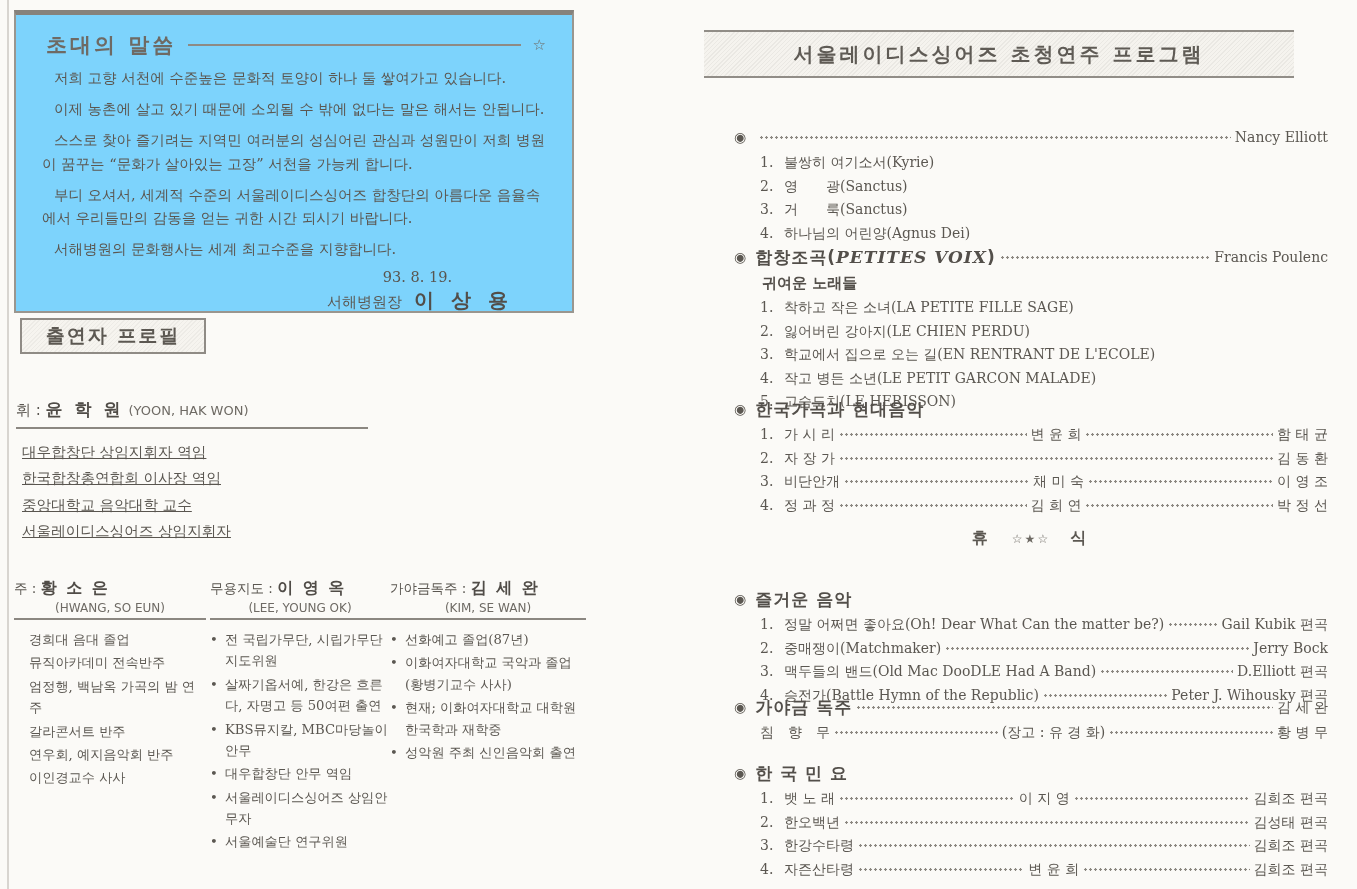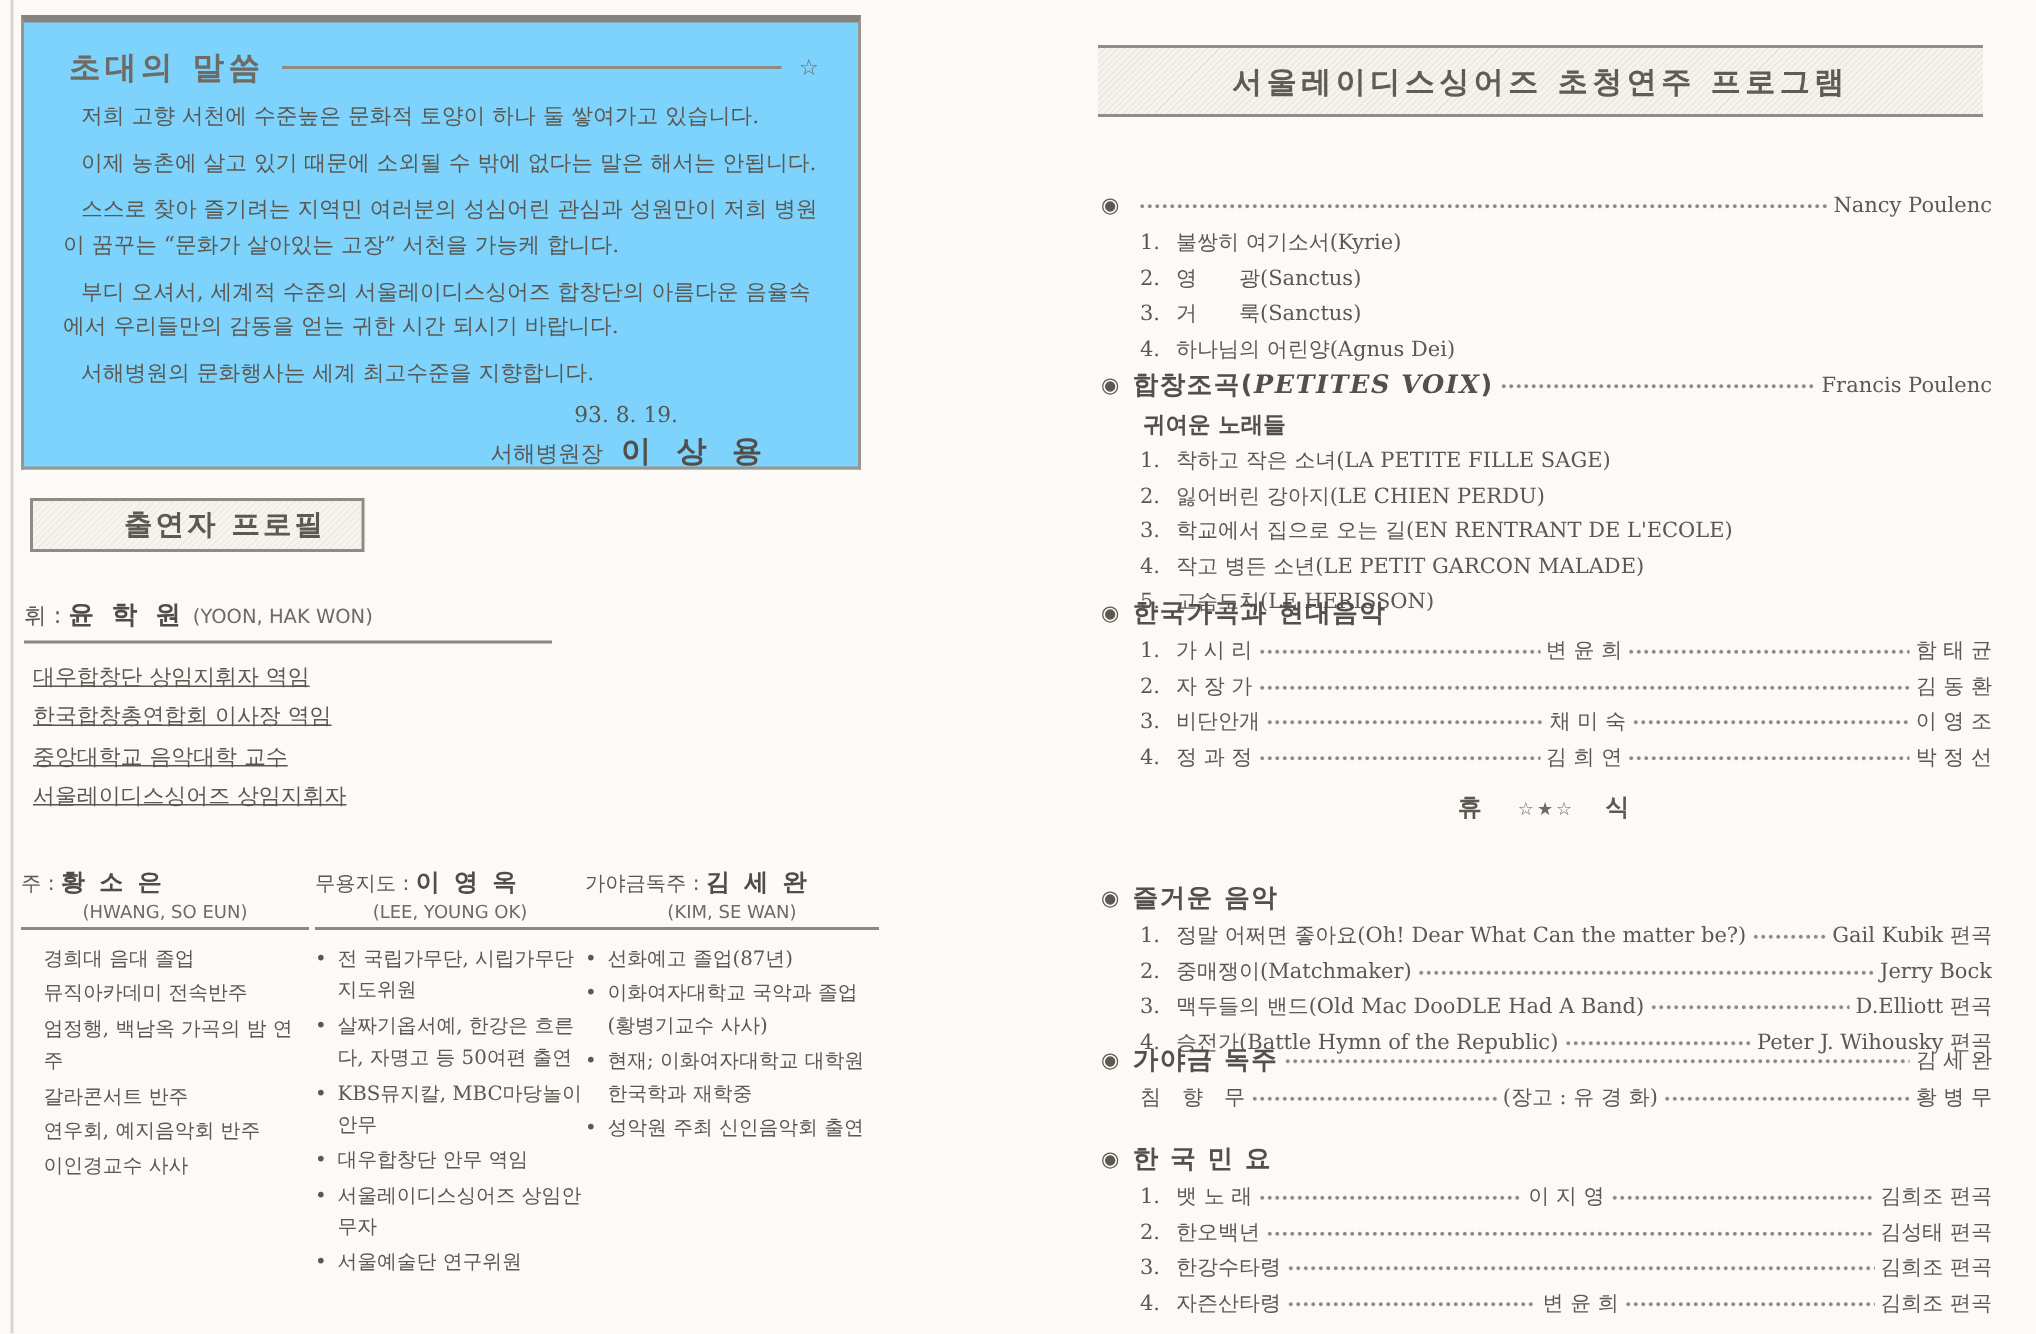--- a/index.html
+++ b/index.html
@@ -21,24 +21,24 @@
   .invite-star{font-size:15px;color:#6e6a64;}
   .invite-body{margin:8px 26px 0 26px;font-family:"DejaVu Serif", serif;}
   .invite-body p{margin:0 0 8px 0;font-size:14.5px;line-height:1.6;text-indent:12px;color:#5b5751;}
   .invite-date{text-align:right;font-size:14.5px;margin:8px 120px 0 0;font-family:"DejaVu Serif", serif;}
   .invite-signer{text-align:right;margin:2px 58px 0 0;font-family:Liberation Serif, serif;}
   .signer-title{font-size:15px;color:#5b5751;}
   .signer-name{font-size:20px;font-weight:bold;letter-spacing:6px;color:#524e49;margin-left:8px;}
 
   
   .profile-header{
-    position:absolute;left:20px;top:332px;width:182px;height:32px;
+    position:absolute;left:20px;top:318px;width:182px;height:32px;
     border:2px solid #8f8b85;display:flex;align-items:center;justify-content:center;
     background:repeating-linear-gradient(135deg,#edebe6 0 1px,#f6f4ef 1px 3px);
-    font-size:19px;font-weight:bold;letter-spacing:2px;color:#5c5852;padding-left:37px;
+    font-size:19px;font-weight:bold;letter-spacing:2px;color:#5c5852;
   }
   .conductor{position:absolute;left:16px;top:398px;width:420px;text-decoration:underline;}
   .conductor-head{display:inline-block;min-width:352px;border-bottom:2px solid #8b8781;padding-bottom:6px;}
   .c-label{font-size:15px;color:#5b5751;}
   .c-name{font-size:17px;font-weight:bold;letter-spacing:3px;color:#504c47;}
   .c-rom{font-size:13px;color:#6e6a64;}
   .conductor-credits{margin:10px 0 0 6px;font-family:"DejaVu Serif", serif;}
   .conductor-credits div{font-size:14.6px;line-height:1.8;color:#5b5751;}
 
   
@@ -47,21 +47,21 @@
   .col-label{font-size:13.5px;color:#5b5751;}
   .col-name{font-size:16px;font-weight:bold;letter-spacing:2px;color:#504c47;}
   .col-rom{display:block;text-align:center;font-size:12px;color:#6e6a64;margin-top:2px;}
   .col-items{margin-top:9px;font-family:"DejaVu Serif", serif;}
   .col-item{display:flex;font-size:13.2px;line-height:1.62;color:#5b5751;margin-bottom:2px;}
   .col-item .b{flex:none;width:15px;}
   .col-item .t{flex:1;}
 
   
   .banner{
-    position:absolute;left:732px;top:30px;width:590px;height:44px;
+    position:absolute;left:704px;top:30px;width:590px;height:44px;
     background:repeating-linear-gradient(135deg,#eae8e3 0 1px,#f5f3ee 1px 3px);
     border-top:2px solid #918d87;border-bottom:2px solid #918d87;
     display:flex;align-items:center;justify-content:center;
   }
   .banner-title{font-size:20px;font-weight:bold;letter-spacing:3px;color:#5f5b55;}
 
   .section{position:absolute;left:734px;width:594px;}
   .prow{display:flex;align-items:center;}
   .heading-row{line-height:27px;}
   .h-bullet{font-size:14px;margin-right:9px;color:#5c5852;}
@@ -207,21 +207,21 @@
 
 <div class="banner">
   <span class="banner-title">서울레이디스싱어즈 초청연주 프로그램</span>
 </div>
 
 <div id="sections-root">
     <div class="section" style="top: 124px; padding-right: 28px;">
       <div class="prow heading-row">
         <span class="h-bullet">◉</span>
         <span class="leader"></span>
-        <span class="h-right">Nancy Poulenc</span>
+        <span class="h-right">Nancy Elliott</span>
       </div>
       <div class="prow item-row">
         <span class="i-num">1.</span>
         <span class="i-title">불쌍히 여기소서(Kyrie)</span>
       </div>
       <div class="prow item-row">
         <span class="i-num">2.</span>
         <span class="i-title">영　　광(Sanctus)</span>
       </div>
       <div class="prow item-row">

